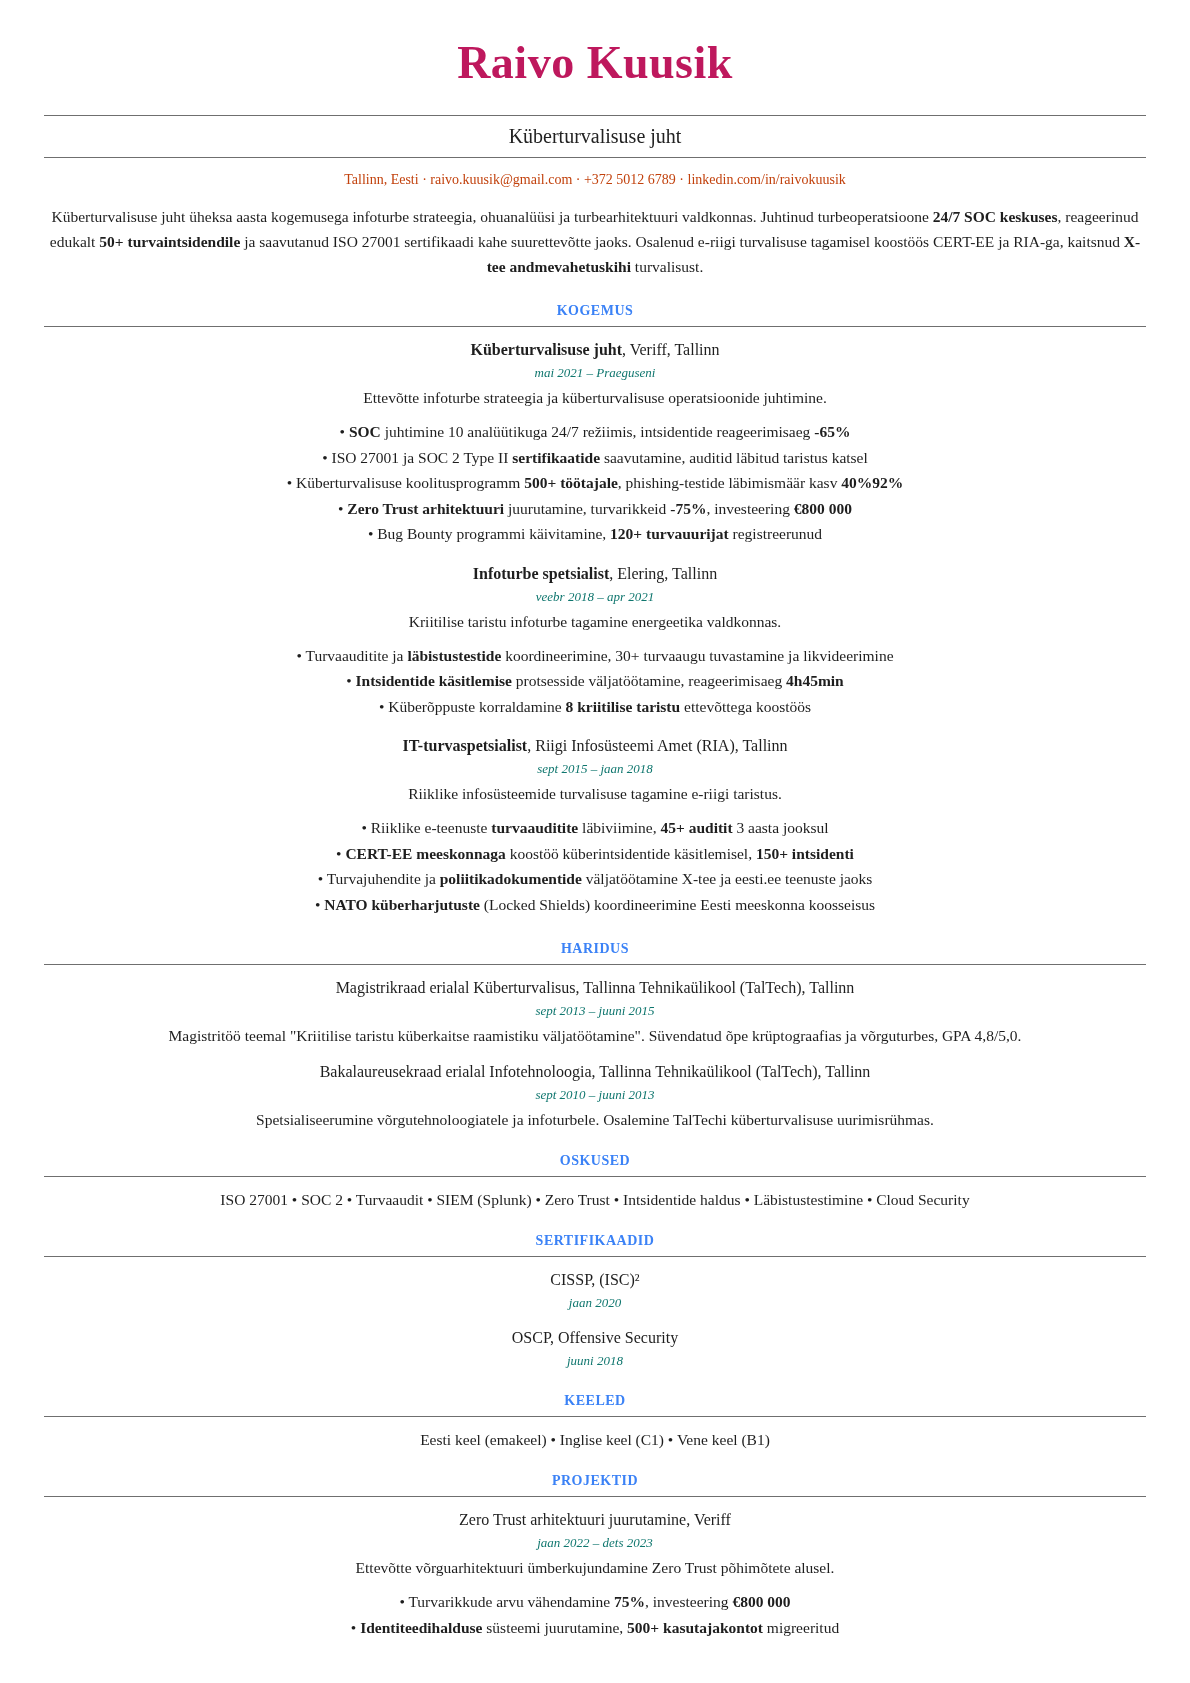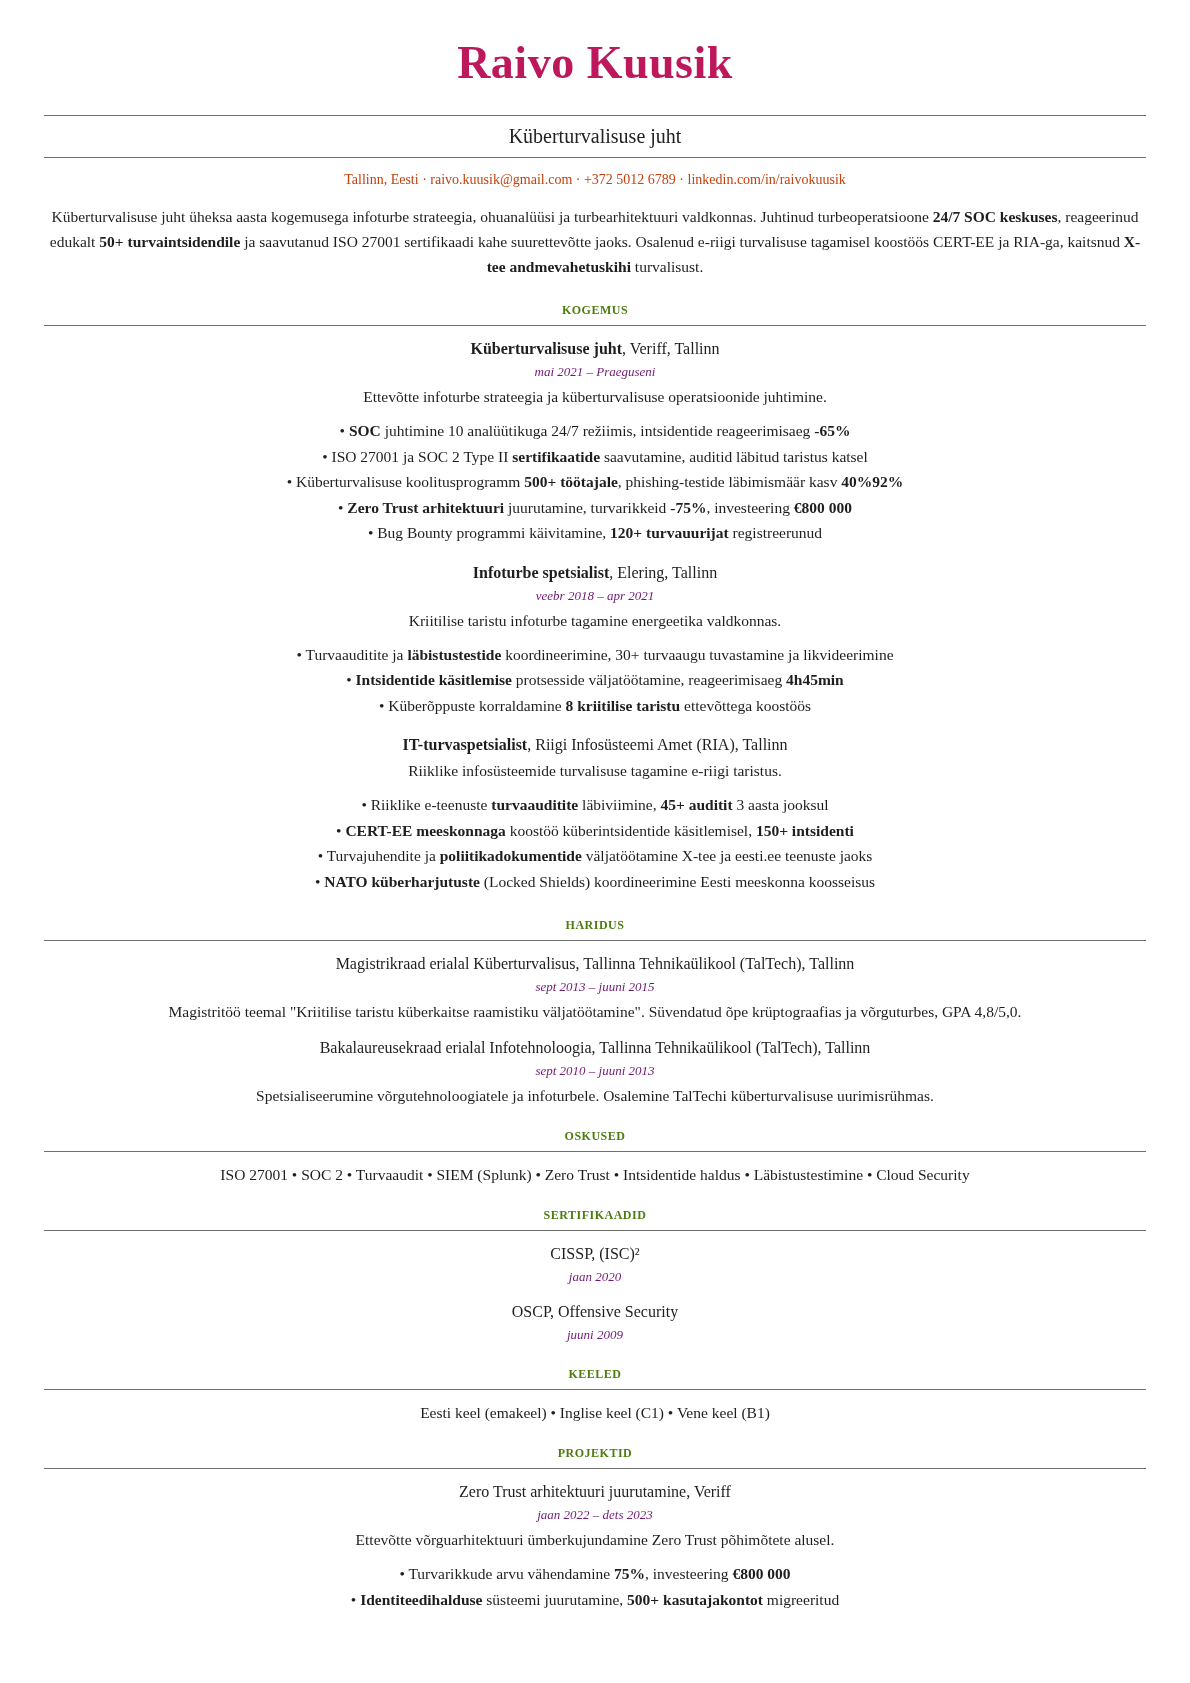--- a/index.html
+++ b/index.html
@@ -37,34 +37,34 @@
     color: #c2410c;
   }
   .summary {
     font-size: 15.5px;
     line-height: 25px;
     margin: 16px auto 0 auto;
     max-width: 1100px;
   }
   .section { margin-top: 24px; }
   .section-header {
-    font-size: 12px;
+    font-size: 14px;
     font-weight: 700;
     letter-spacing: 0.5px;
     margin: 0 0 7px 0;
-    color: #4d7c0f;
+    color: #3b82f6;
   }
   .section-body { margin-top: 14px; text-align: center; }
   .entry { margin-top: 18px; }
   .entry:first-child { margin-top: 0; }
   .entry-title { font-size: 16px; }
   .entry-date {
     font-size: 13px;
     font-style: italic;
-    color: #701a75;
+    color: #0f766e;
     margin-top: 6px;
   }
   .entry-desc { font-size: 15.5px; margin-top: 8px; }
   .bullets { margin-top: 12px; }
   .bullet { font-size: 15.5px; line-height: 25.5px; }
   .b { font-weight: 700; }
   .inline-line { font-size: 15.5px; }
 </style>
 </head>
 <body>
@@ -105,20 +105,21 @@
         <div class="entry-desc">Kriitilise taristu infoturbe tagamine energeetika valdkonnas.</div>
         <div class="bullets">
           <div class="bullet"><span>• Turvaauditite ja </span><span class="b">läbistustestide</span><span> koordineerimine, 30+ turvaaugu tuvastamine ja likvideerimine</span></div>
           <div class="bullet"><span>• </span><span class="b">Intsidentide käsitlemise</span><span> protsesside väljatöötamine, reageerimisaeg </span><span class="b">4h45min</span></div>
           <div class="bullet"><span>• Küberõppuste korraldamine </span><span class="b">8 kriitilise taristu</span><span> ettevõttega koostöös</span></div>
         </div>
       </div>
 
       <div class="entry">
         <div class="entry-title"><span class="b">IT-turvaspetsialist</span><span>, Riigi Infosüsteemi Amet (RIA), Tallinn</span></div>
+        <div class="entry-date">sept 2015 – jaan 2018</div>
         <div class="entry-desc">Riiklike infosüsteemide turvalisuse tagamine e-riigi taristus.</div>
         <div class="bullets">
           <div class="bullet"><span>• Riiklike e-teenuste </span><span class="b">turvaauditite</span><span> läbiviimine, </span><span class="b">45+ auditit</span><span> 3 aasta jooksul</span></div>
           <div class="bullet"><span>• </span><span class="b">CERT-EE meeskonnaga</span><span> koostöö küberintsidentide käsitlemisel, </span><span class="b">150+ intsidenti</span></div>
           <div class="bullet"><span>• Turvajuhendite ja </span><span class="b">poliitikadokumentide</span><span> väljatöötamine X-tee ja eesti.ee teenuste jaoks</span></div>
           <div class="bullet"><span>• </span><span class="b">NATO küberharjutuste</span><span> (Locked Shields) koordineerimine Eesti meeskonna koosseisus</span></div>
         </div>
       </div>
 
     </div>
@@ -157,21 +158,21 @@
     <hr class="rule">
     <div class="section-body">
 
       <div class="entry">
         <div class="entry-title">CISSP, (ISC)²</div>
         <div class="entry-date">jaan 2020</div>
       </div>
 
       <div class="entry">
         <div class="entry-title">OSCP, Offensive Security</div>
-        <div class="entry-date">juuni 2009</div>
+        <div class="entry-date">juuni 2018</div>
       </div>
 
     </div>
   </div>
 
   <div class="section">
     <div class="section-header">KEELED</div>
     <hr class="rule">
     <div class="section-body">
       <div class="inline-line">Eesti keel (emakeel) • Inglise keel (C1) • Vene keel (B1)</div>

